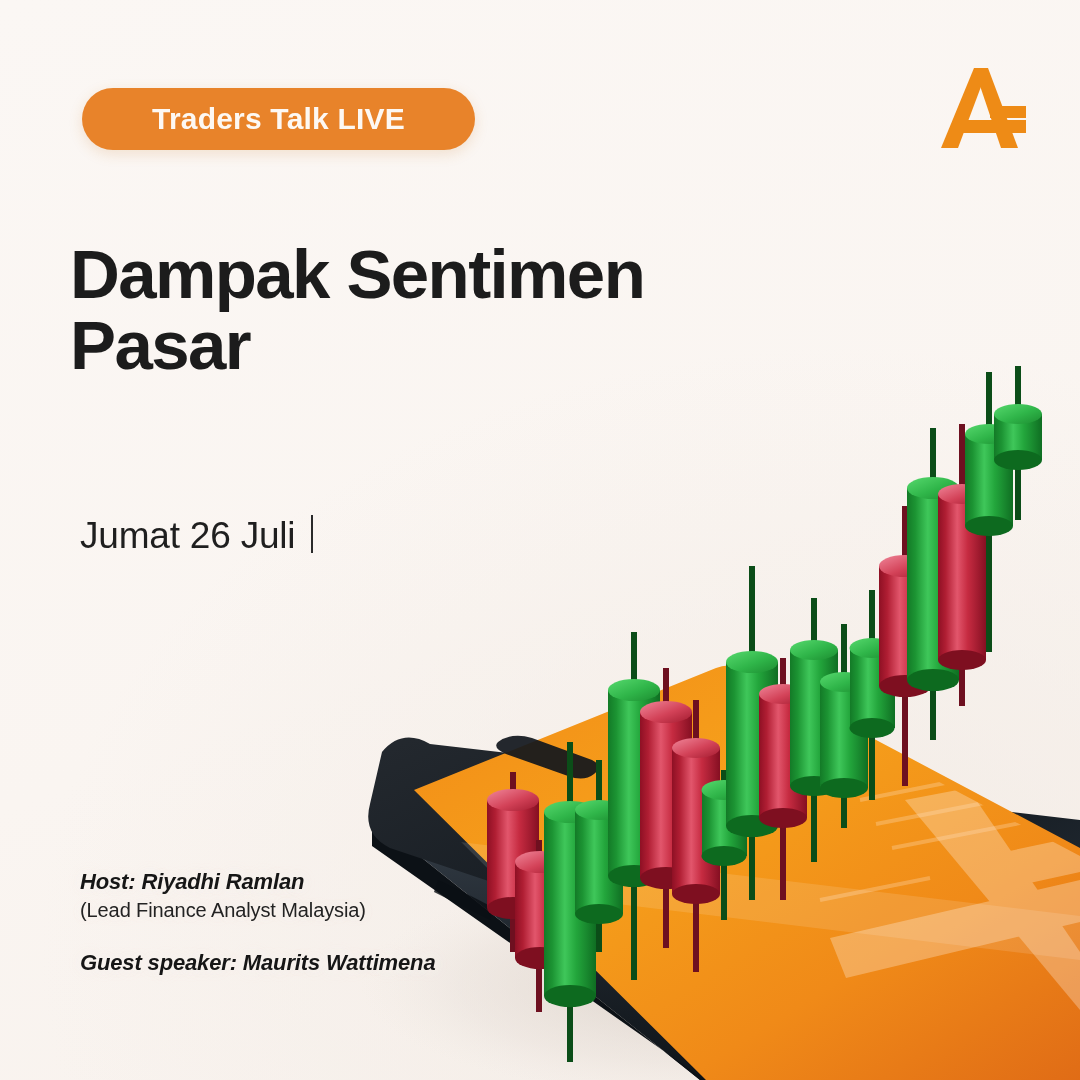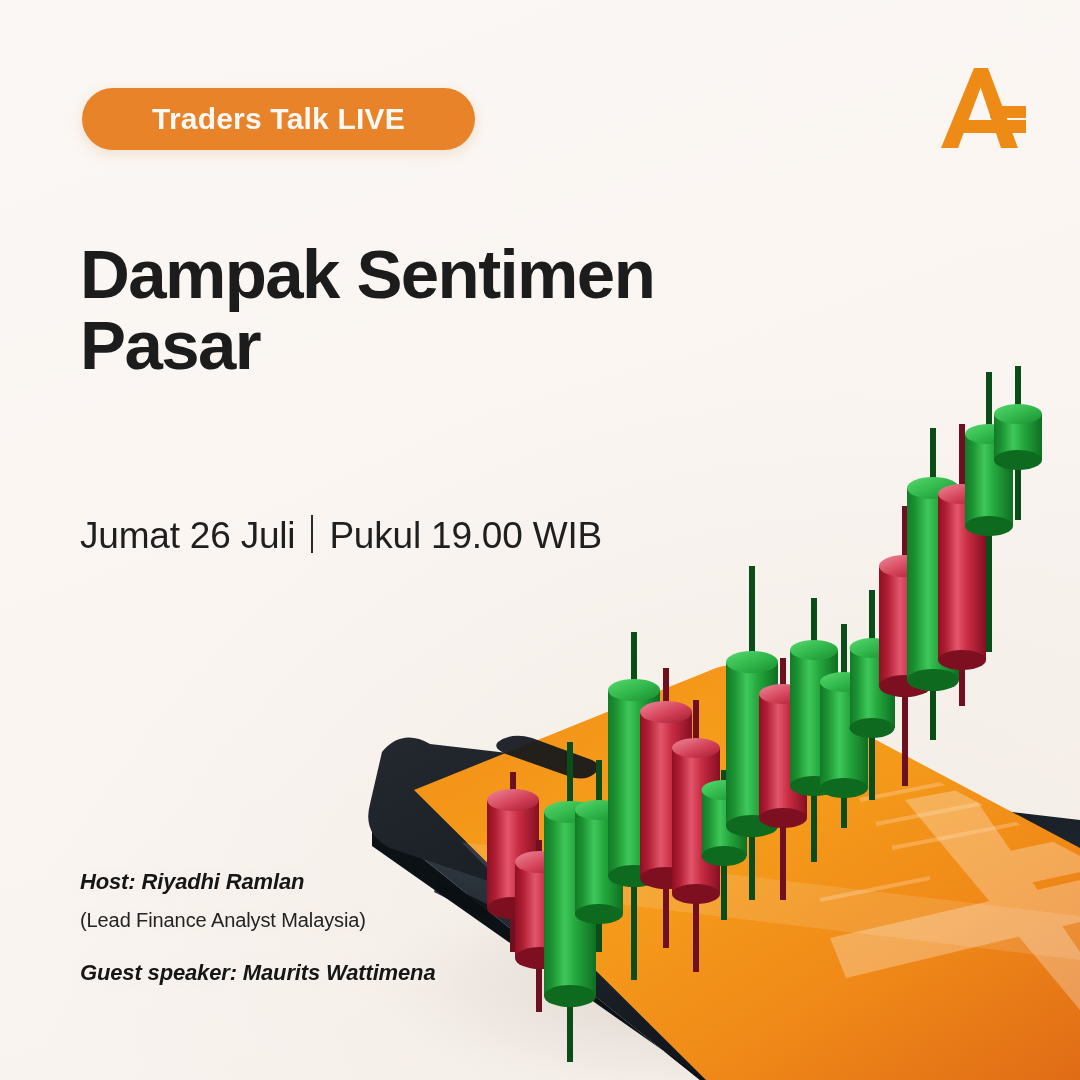--- a/index.html
+++ b/index.html
@@ -29,21 +29,21 @@
     border-radius:34px;
     box-shadow:0 4px 14px rgba(200,120,40,.18);
   }
   #badge span{
     color:#FDF8F3;font-size:30px;font-weight:bold;
     letter-spacing:.2px;white-space:nowrap;
   }
 
   
   #headline{
-    position:absolute;left:80px;top:193px;width:720px;
+    position:absolute;left:70px;top:193px;width:720px;
     color:#1C1C1C;
     font-size:69px;line-height:1.03;
     font-weight:bold;letter-spacing:-1.6px;
   }
   #headline .hl-line{display:block;white-space:nowrap;}
 
   
   #dateline{
     position:absolute;left:80px;top:515px;
     font-size:37px;color:#1F1F1F;letter-spacing:-.2px;
@@ -59,21 +59,21 @@
   
   #credits{position:absolute;left:80px;top:868px;z-index:40;}
   .credit-block{margin-bottom:26px;}
   .credit-name{
     font-size:22px;font-weight:bold;color:#161616;
     letter-spacing:-.15px;line-height:1.25;
     text-shadow:0 0 10px rgba(250,245,241,.9),0 0 20px rgba(250,245,241,.8);
     font-style:italic;
   }
   .credit-role{
-    font-size:20px;color:#232323;margin-top:12px;
+    font-size:20px;color:#232323;margin-top:2px;
     letter-spacing:-.1px;line-height:1.25;
     text-shadow:0 0 10px rgba(250,245,241,.9),0 0 20px rgba(250,245,241,.8);
   }
 
   
   #artwork{position:absolute;left:0;top:0;width:1080px;height:1080px;pointer-events:none;}
 </style>
 </head>
 <body>
 
@@ -315,21 +315,20 @@
   </svg>
 
   <h1 id="headline" style="color: rgb(28, 28, 28);">
     <span class="hl-line">Dampak Sentimen</span>
     <span class="hl-line">Pasar</span>
   </h1>
 
   <div id="dateline">
     <span>Jumat 26 Juli</span>
     <span class="sep"></span>
-    <span>Pukul 19.00 WIB</span>
   </div>
 
   <div id="credits">
     <div class="credit-block">
       <div class="credit-name">Host: Riyadhi Ramlan</div>
       <div class="credit-role">(Lead Finance Analyst Malaysia)</div>
     </div>
     <div class="credit-block">
       <div class="credit-name">Guest speaker: Maurits Wattimena</div>
     </div>

